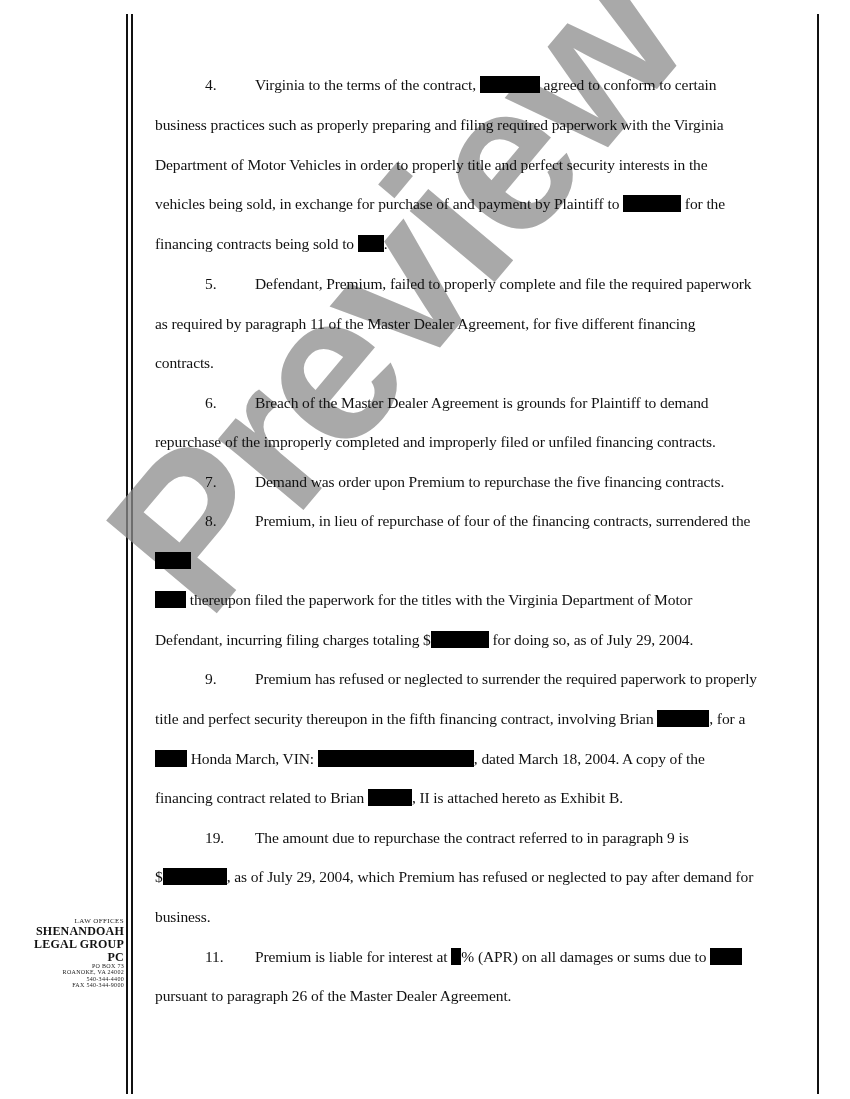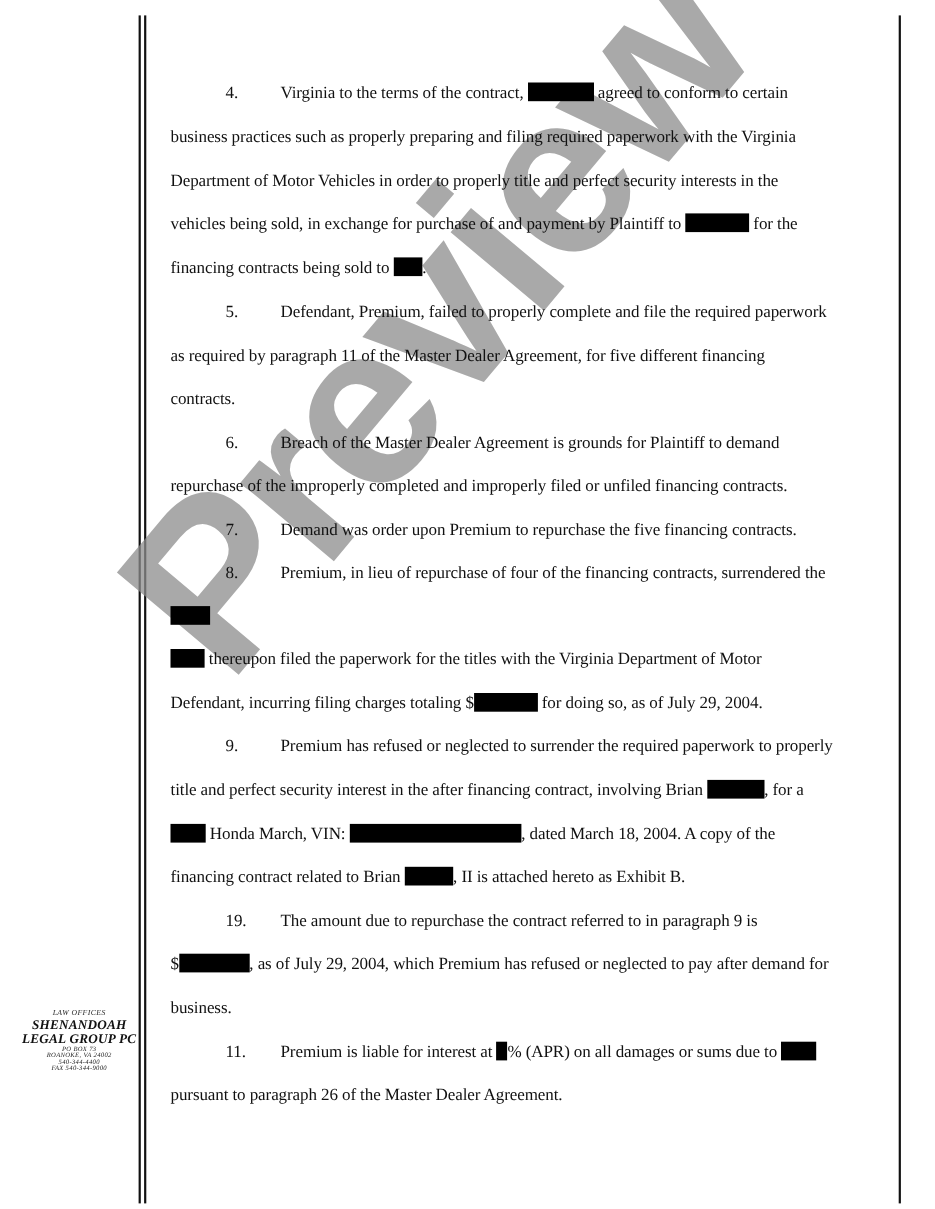--- a/index.html
+++ b/index.html
@@ -50,23 +50,22 @@
       background: #000;
       height: 17px;
       vertical-align: -3px;
     }
 
     .firm-block {
       position: absolute;
       left: 20px;
       top: 918px;
       width: 104px;
-      text-align: center;
+      text-align: right;
       line-height: 1.05;
-      font-style: italic;
     }
     .firm-small {
       font-size: 7px;
       letter-spacing: 0.4px;
       color: #222;
     }
     .firm-name {
       font-size: 12px;
       font-weight: bold;
       letter-spacing: 0.2px;
@@ -152,21 +151,21 @@
     <span class="redact" style="width:31px"></span><span> thereupon filed the paperwork for the titles with the Virginia  Department of Motor</span>
   </div>
   <div class="line" style="top:555px">
     <span>Defendant, incurring filing charges totaling $</span><span class="redact" style="width:58px"></span><span> for doing so, as of July 29, 2004.</span>
   </div>
 
   <div class="line" style="top:594px">
     <span class="num">9.</span><span>Premium has refused or neglected to surrender the required paperwork to properly</span>
   </div>
   <div class="line" style="top:634px">
-    <span>title and perfect security interest in the after financing contract, involving Brian </span><span class="redact" style="width:52px"></span><span>, for a</span>
+    <span>title and perfect security thereupon in the fifth financing contract, involving Brian </span><span class="redact" style="width:52px"></span><span>, for a</span>
   </div>
   <div class="line" style="top:674px">
     <span class="redact" style="width:32px"></span><span> Honda March, VIN: </span><span class="redact" style="width:156px"></span><span>, dated March 18, 2004.  A copy of the</span>
   </div>
   <div class="line" style="top:713px">
     <span>financing contract related to Brian </span><span class="redact" style="width:44px"></span><span>, II is attached hereto as Exhibit B.</span>
   </div>
 
   <div class="line" style="top:753px">
     <span class="num">19.</span><span>The amount due to repurchase the contract referred to in paragraph 9 is</span>

